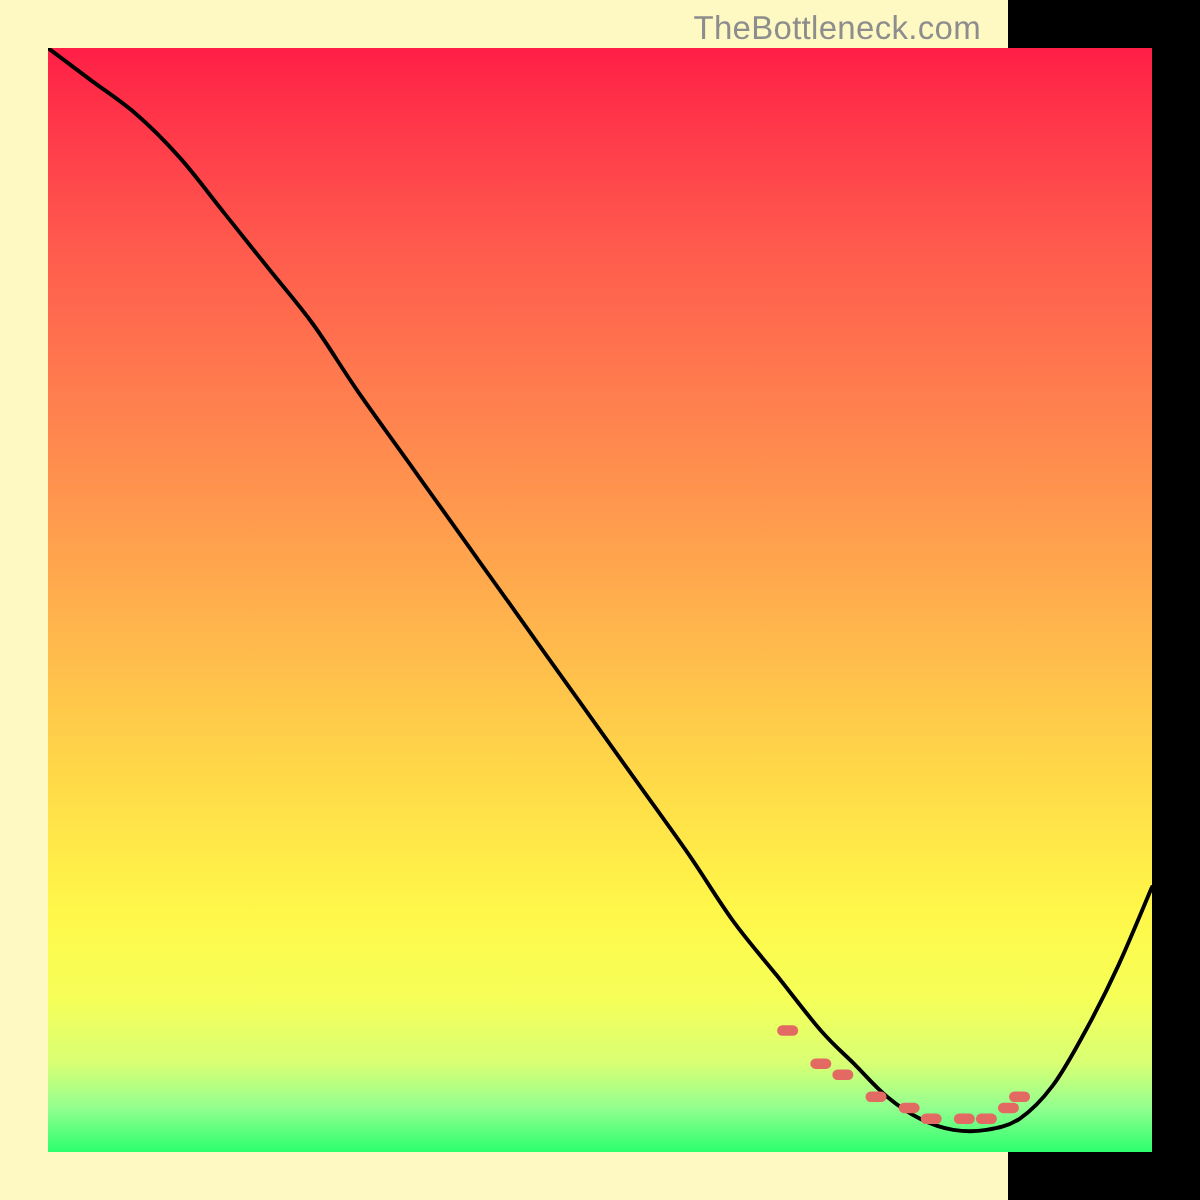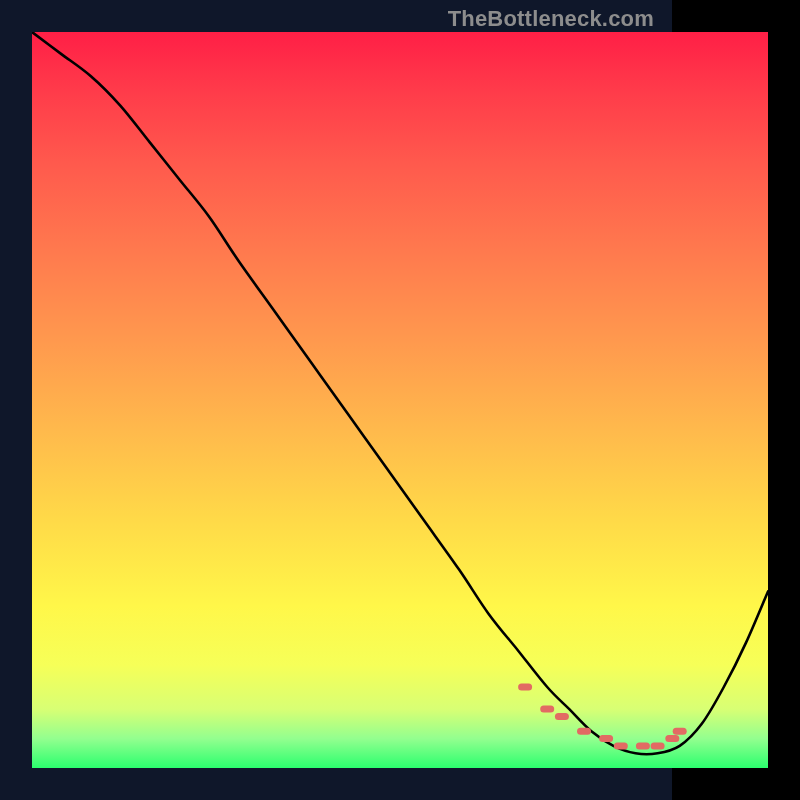--- a/index.html
+++ b/index.html
@@ -10,22 +10,21 @@
     background: #000;
     overflow: hidden;
     font-family: Arial, Helvetica, sans-serif;
   }
   .frame {
     position: absolute;
     left: 0;
     top: 0;
     width: 672px;
     height: 800px;
-    background: #0f172a;
-    font-weight: bold;
+    background: #fef9c3;
   }
   .plot {
     position: absolute;
     left: 32px;
     top: 32px;
     width: 736px;
     height: 736px;
     
     background: linear-gradient(to bottom,
       #ff1f46 0%,

